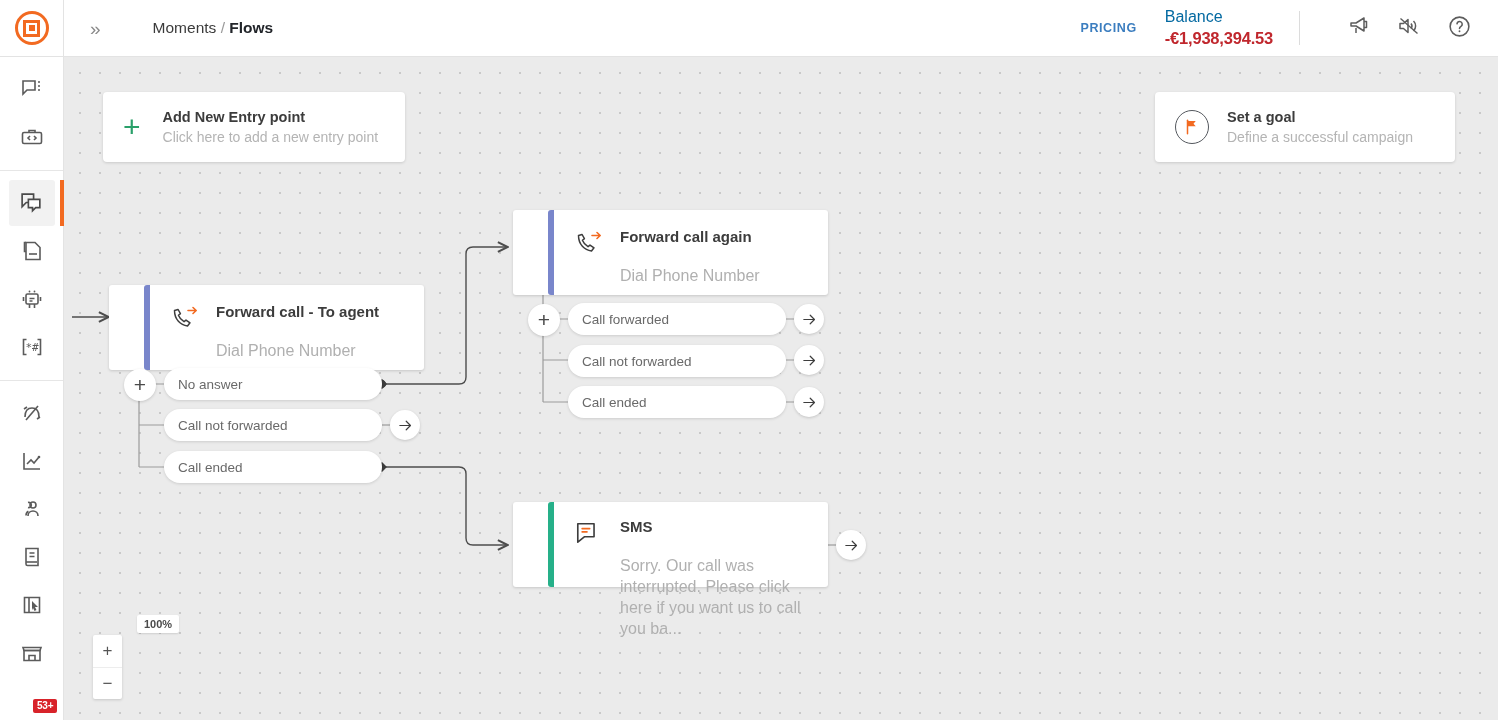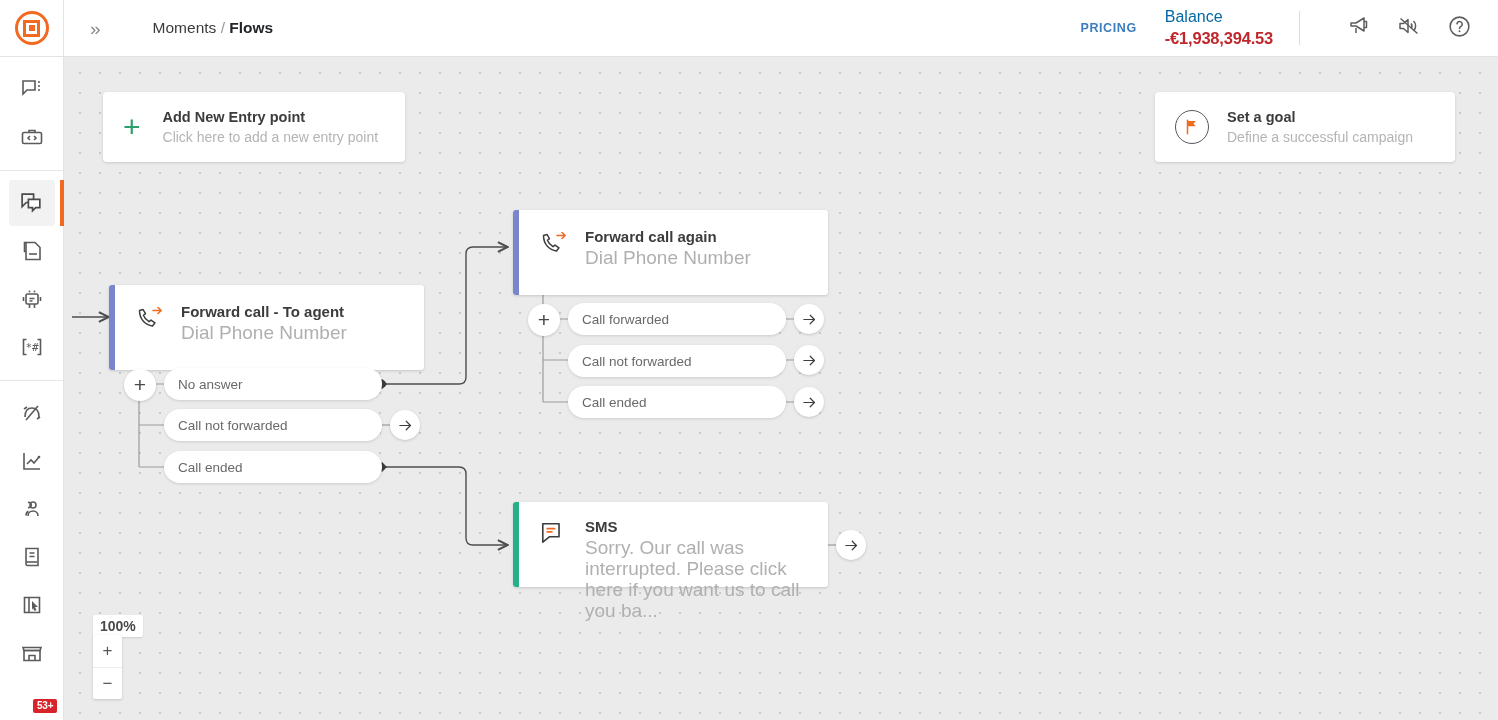--- a/index.html
+++ b/index.html
@@ -121,47 +121,48 @@
   .cta .ttl { font-size: 14.5px; font-weight: bold; color: #3c3c3c; }
   .cta .sub { font-size: 14px; color: #b4b4b4; margin-top: 4px; }
   .plus-green { color: #2aa06a; font-size: 30px; line-height: 1; font-weight: 300; margin-right: 22px; }
   .goal-ic {
     width: 34px; height: 34px; border-radius: 50%; border: 1px solid #54585e;
     display: flex; align-items: center; justify-content: center;
     margin-right: 18px; flex: 0 0 34px;
   }
 
   
-  .node { position: absolute; background: #fff; border-radius: 3px; box-shadow: 0 1px 3px rgba(0,0,0,.16); display: flex; cursor: pointer; }
+  .node { position: absolute; background: #fff; border-radius: 3px; box-shadow: 0 1px 3px rgba(0,0,0,.16); display: flex; cursor: pointer; padding-left: 35px; }
   .accent { width: 6px; border-radius: 3px 0 0 3px; flex: 0 0 6px; }
   .node-body { display: flex; align-items: flex-start; padding: 18px 16px 0 20px; }
   .node-ic { width: 30px; margin-right: 16px; flex: 0 0 30px; padding-top: 2px; }
   .node-ttl { font-size: 15px; font-weight: bold; color: #3c3c3c; }
-  .node-sub { font-size: 19px; color: #b0b0b0; margin-top: 2px; line-height: 21px; }
+  .node-sub { font-size: 16px; color: #b0b0b0; margin-top: 20px; line-height: 21px; }
 
   
   .pill {
     position: absolute; height: 32px; background: #fff;
     border-radius: 16px; box-shadow: 0 1px 3px rgba(0,0,0,.13);
     display: flex; align-items: center; padding: 0 14px;
     font-size: 13.5px; color: #696969; cursor: pointer;
   }
   .knob {
     position: absolute; width: 30px; height: 30px; border-radius: 50%;
     background: #fff; box-shadow: 0 1px 3px rgba(0,0,0,.16);
     display: flex; align-items: center; justify-content: center;
     cursor: pointer; color: #3d3d3d;
   }
   .knob.big { width: 32px; height: 32px; font-size: 21px; font-weight: 300; color: #4a4a4a; }
 
   
   .zoomlbl {
-    position: absolute; background: #fff; font-size: 14px; font-weight: bold;
+    position: absolute; background: #fff; font-size: 11px; font-weight: bold;
     color: #4a4a4a; padding: 3px 7px; border-radius: 2px;
     box-shadow: 0 1px 2px rgba(0,0,0,.12);
+    margin-left: 44px;
   }
   .zoombox {
     position: absolute; width: 29px; background: #fff; border-radius: 2px;
     box-shadow: 0 1px 3px rgba(0,0,0,.16);
     display: flex; flex-direction: column; overflow: hidden;
   }
   .zoombtn {
     height: 32px; display: flex; align-items: center; justify-content: center;
     font-size: 17px; color: #555; cursor: pointer;
   }

